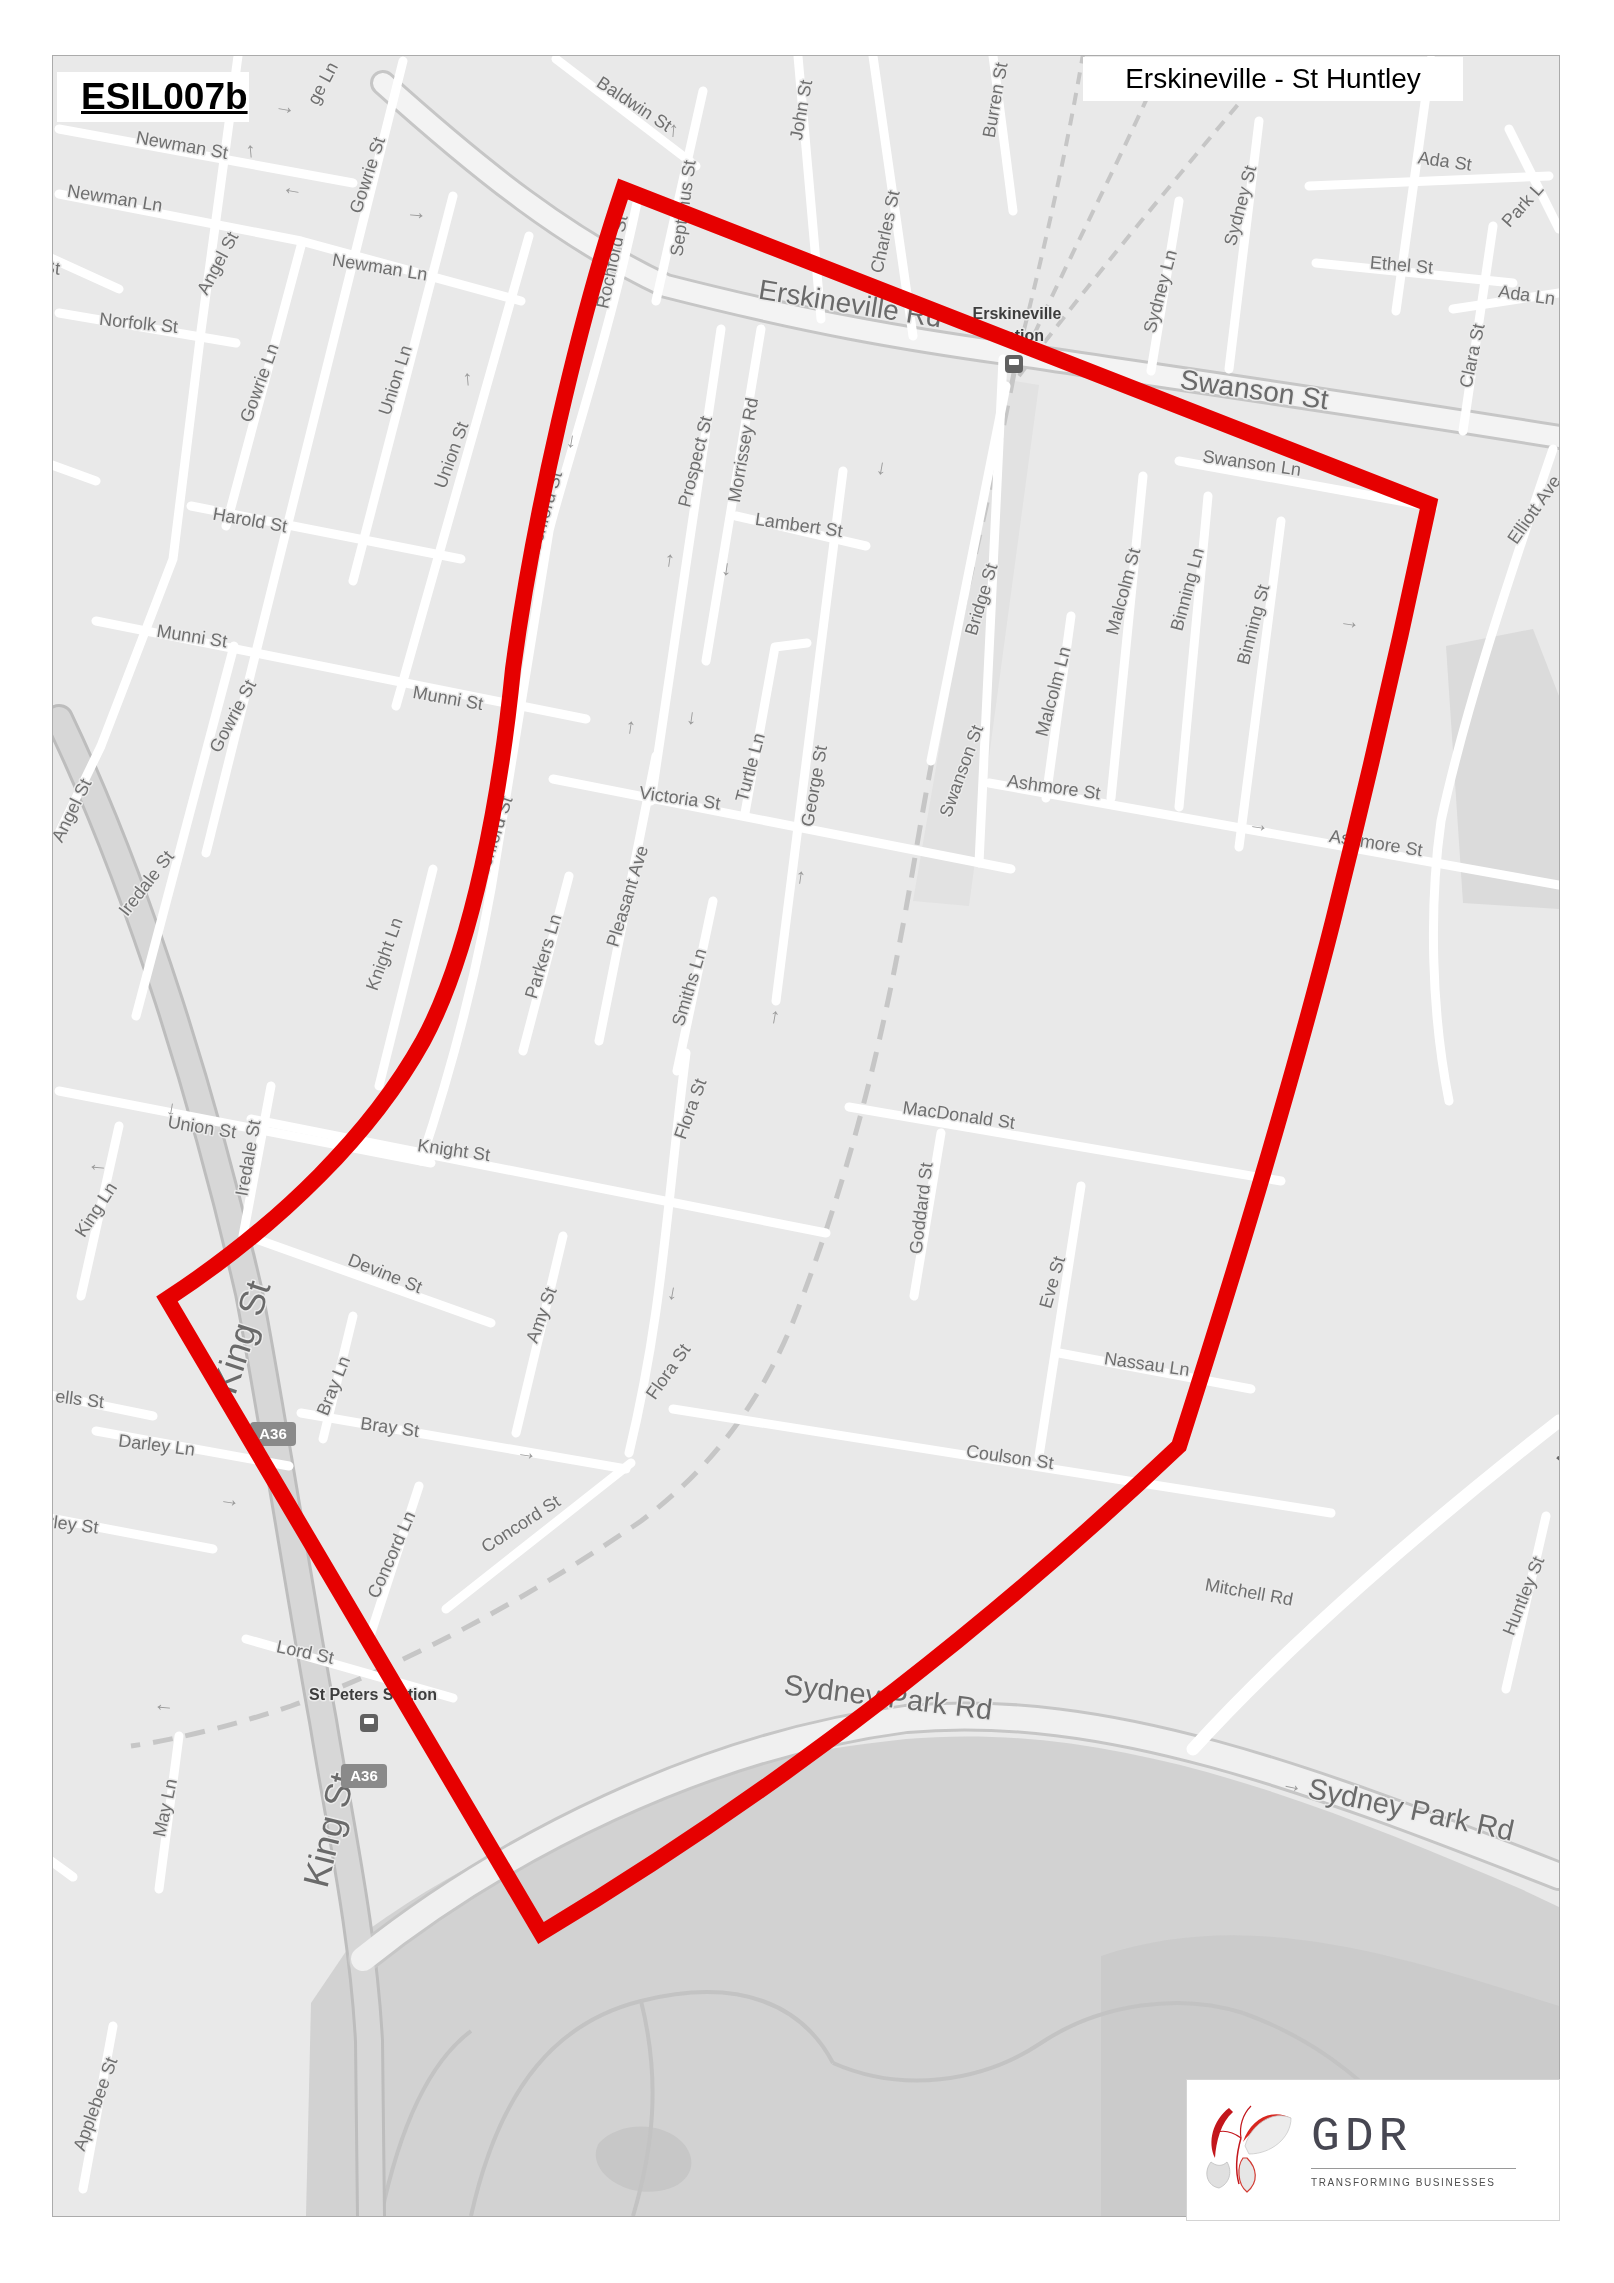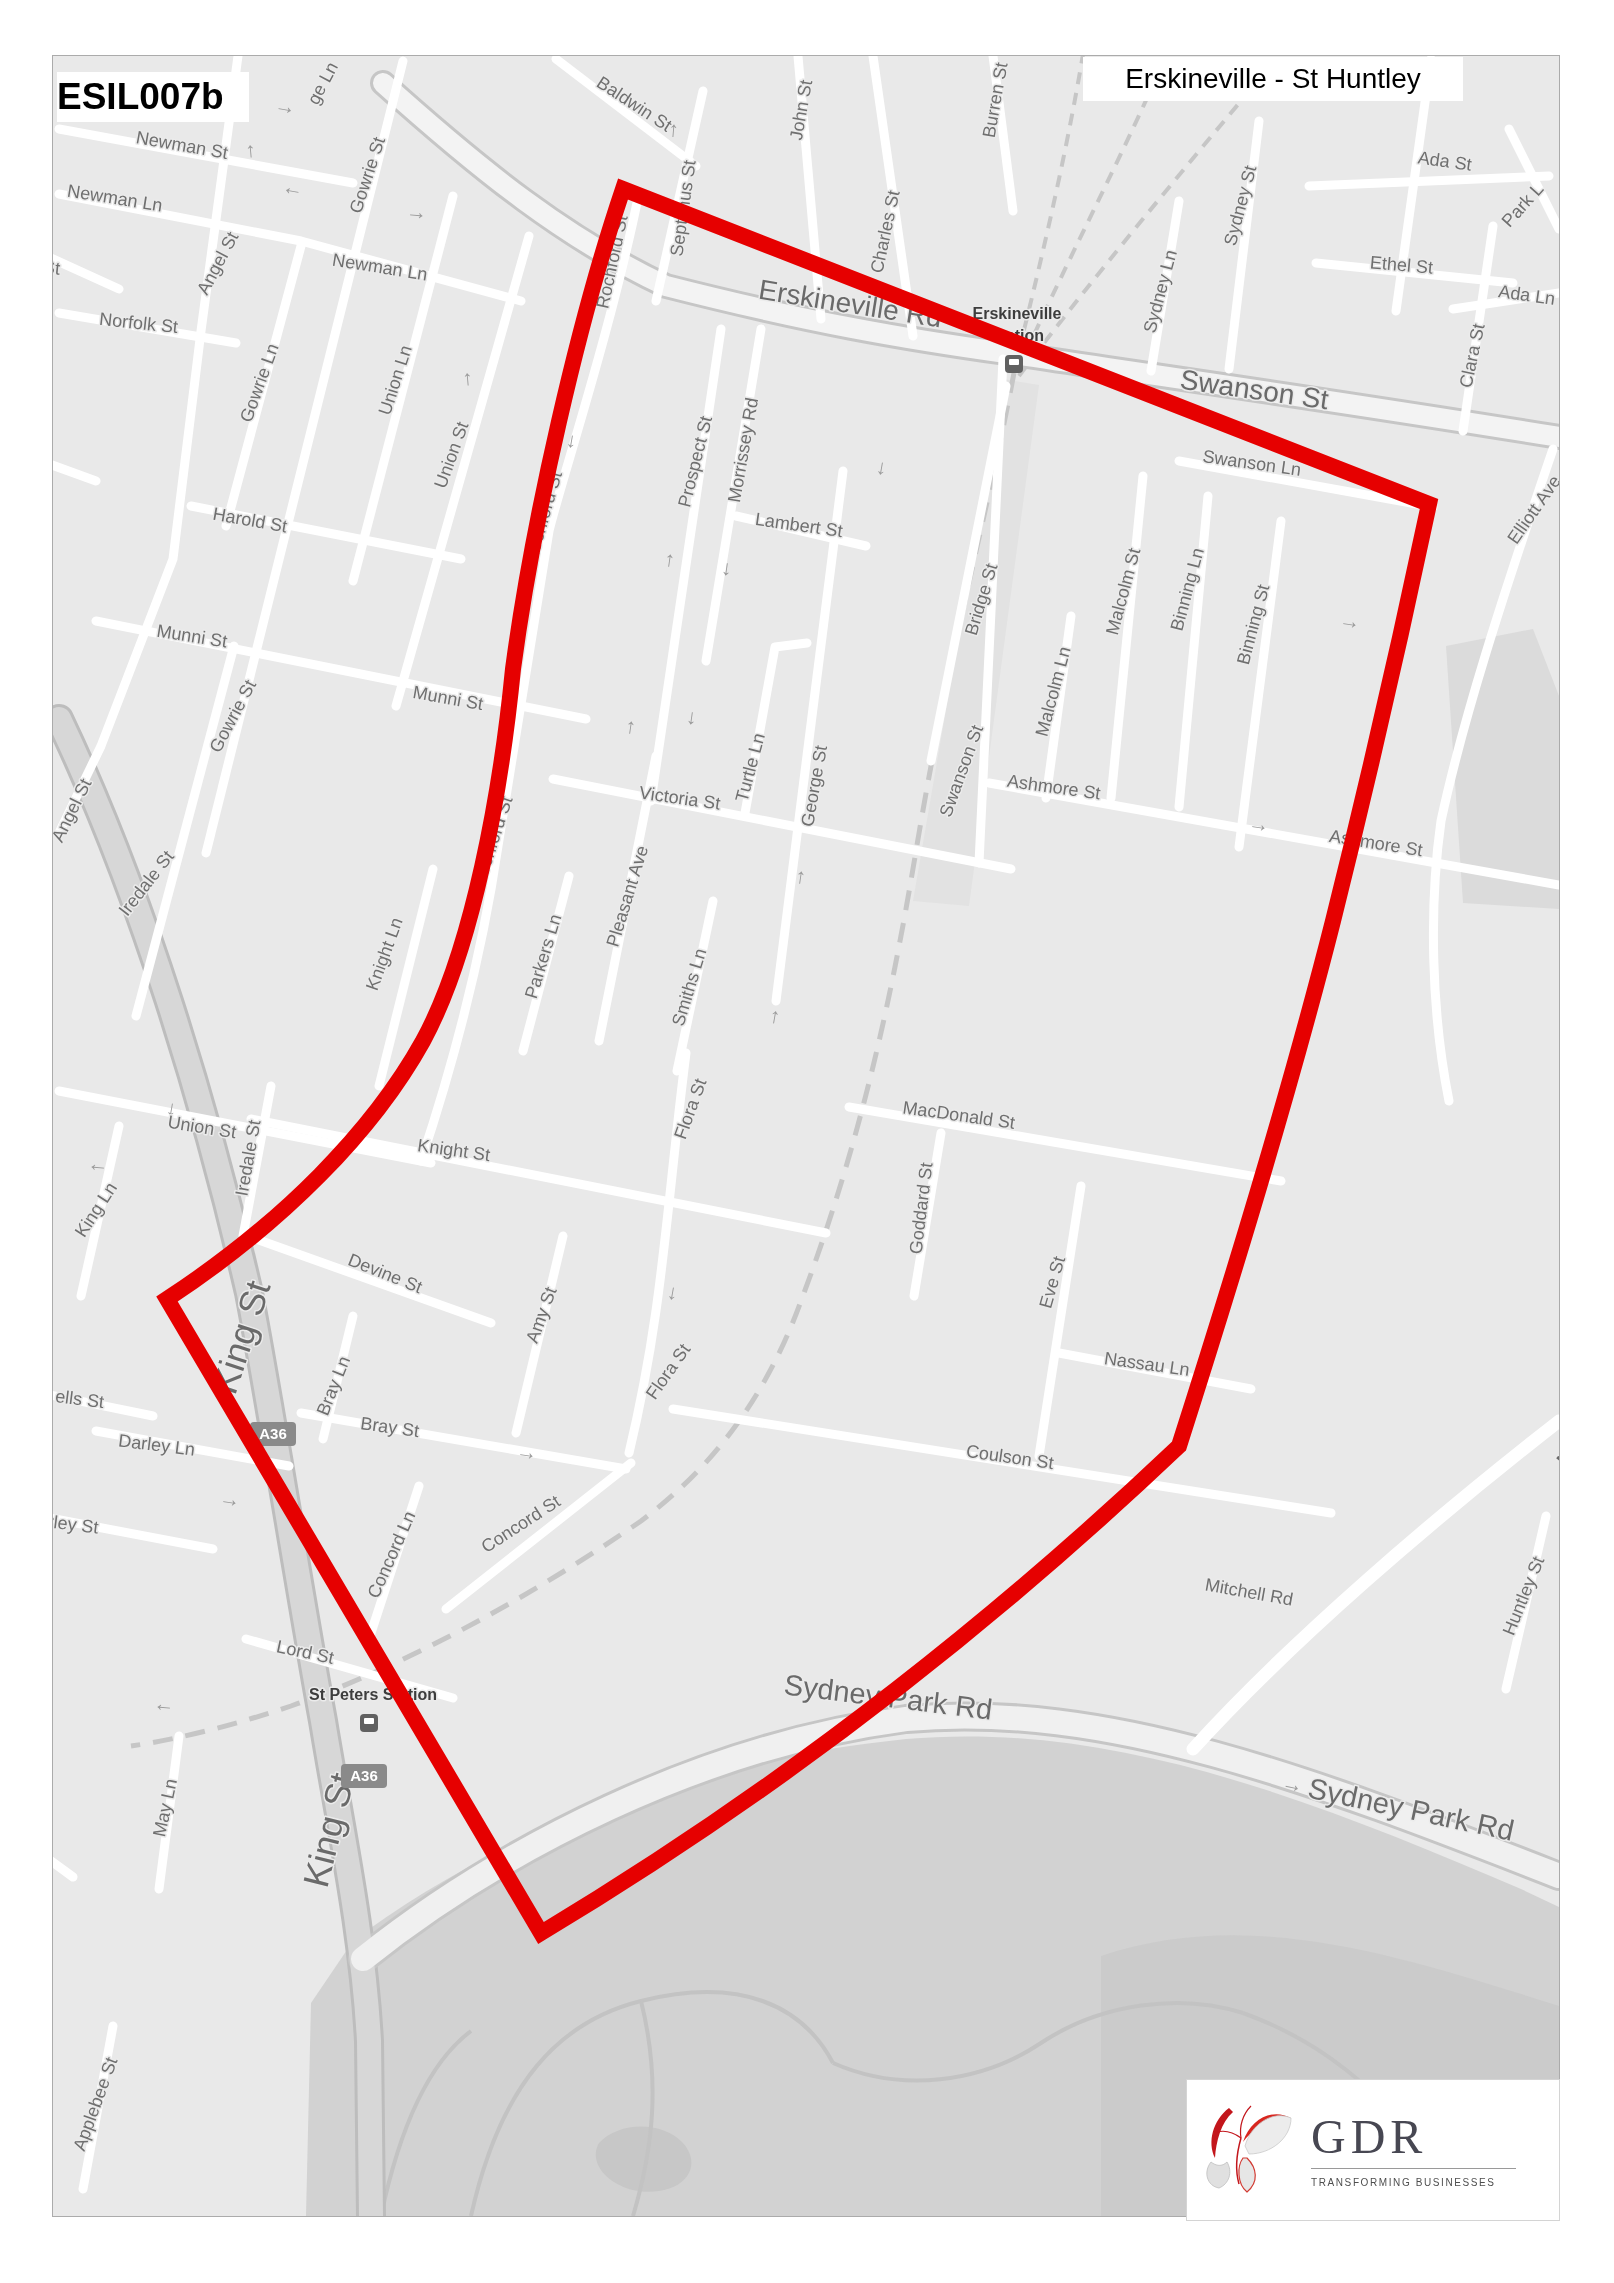--- a/index.html
+++ b/index.html
@@ -4,29 +4,29 @@
 <style>
   html,body{margin:0;padding:0;background:#ffffff;}
   .page{position:relative;width:1614px;height:2283px;background:#ffffff;
         font-family:"Liberation Sans",sans-serif;overflow:hidden;}
   .map-frame{position:absolute;left:52px;top:55px;width:1506px;height:2160px;
         background:#e9e9e9;border:1px solid #ababab;overflow:hidden;box-sizing:content-box;}
   #map-canvas{display:block;}
   #map-canvas text{font-family:"Liberation Sans",sans-serif;
         paint-order:stroke;stroke:#ebebeb;stroke-width:3px;stroke-linejoin:round;}
   .esil-box{position:absolute;left:57px;top:72px;width:192px;height:50px;background:#ffffff;
-        display:flex;align-items:center;padding-left:0;box-sizing:border-box;
-        font-size:37px;font-weight:700;color:#000;}
+        display:flex;align-items:center;padding-left:24px;box-sizing:border-box;
+        font-size:37px;font-weight:700;color:#000;text-decoration:underline;}
   .title-box{position:absolute;left:1083px;top:57px;width:380px;height:44px;background:#ffffff;
         display:flex;align-items:center;justify-content:center;font-size:28px;color:#000;}
   .logo-box{position:absolute;left:1186px;top:2079px;width:374px;height:142px;background:#ffffff;
         border:1px solid #d4d4d4;display:flex;align-items:center;box-sizing:border-box;}
   .butterfly{width:100px;height:92px;margin-left:12px;flex:0 0 auto;}
   .logo-text{margin-left:12px;}
-  .logo-name{font-family:Liberation Serif, serif;font-size:48px;color:#474752;
+  .logo-name{font-family:Liberation Mono, monospace;font-size:48px;color:#474752;
         letter-spacing:5px;line-height:1;}
   .logo-rule{height:1px;background:#9a9a9a;width:205px;margin:7px 0 8px;}
   .logo-tagline{font-size:10px;color:#4e4e4e;letter-spacing:1.6px;white-space:nowrap;}
 </style>
 </head>
 <body>
 
 <div class="page">
 
   <div class="map-frame">

